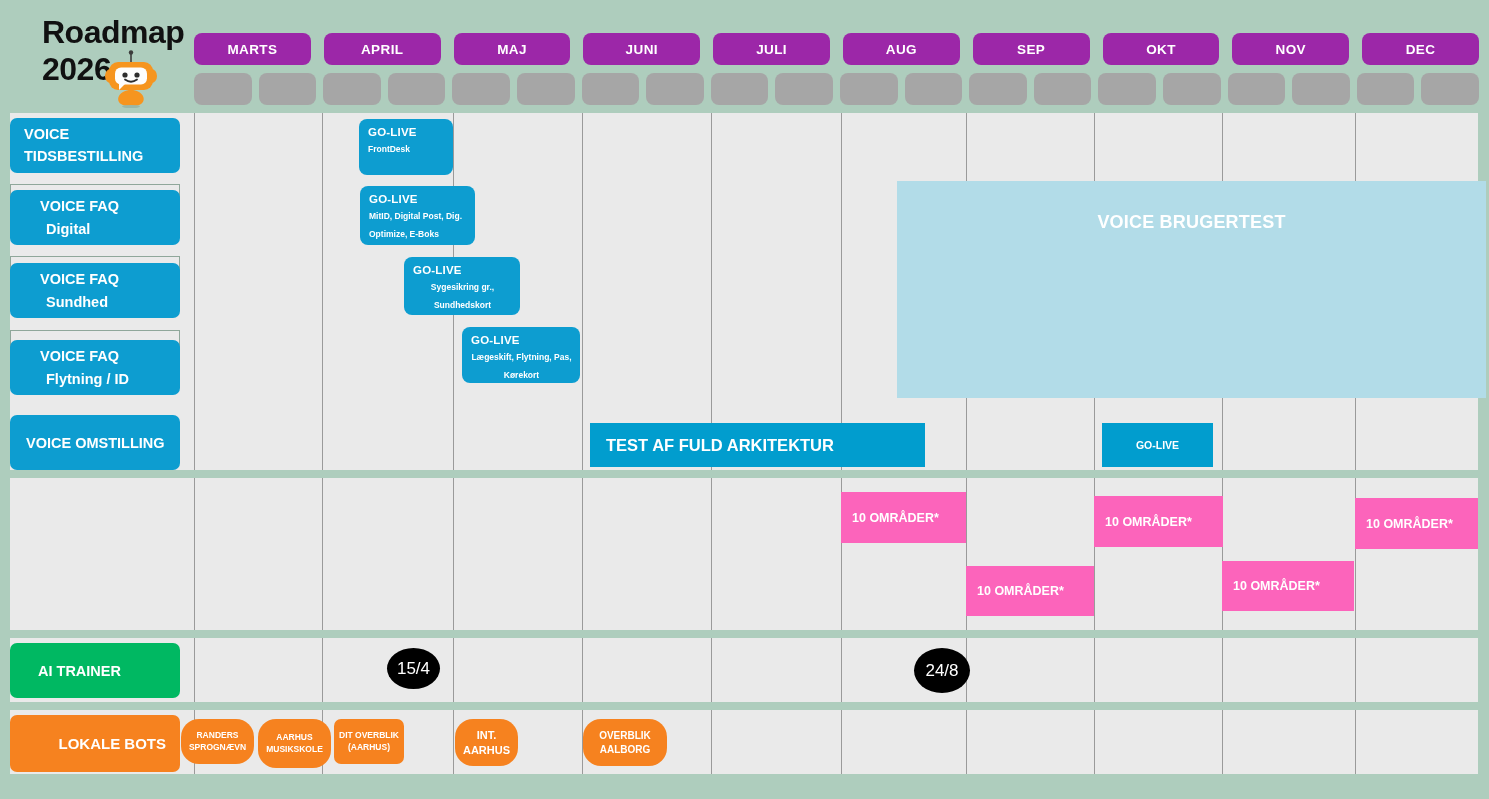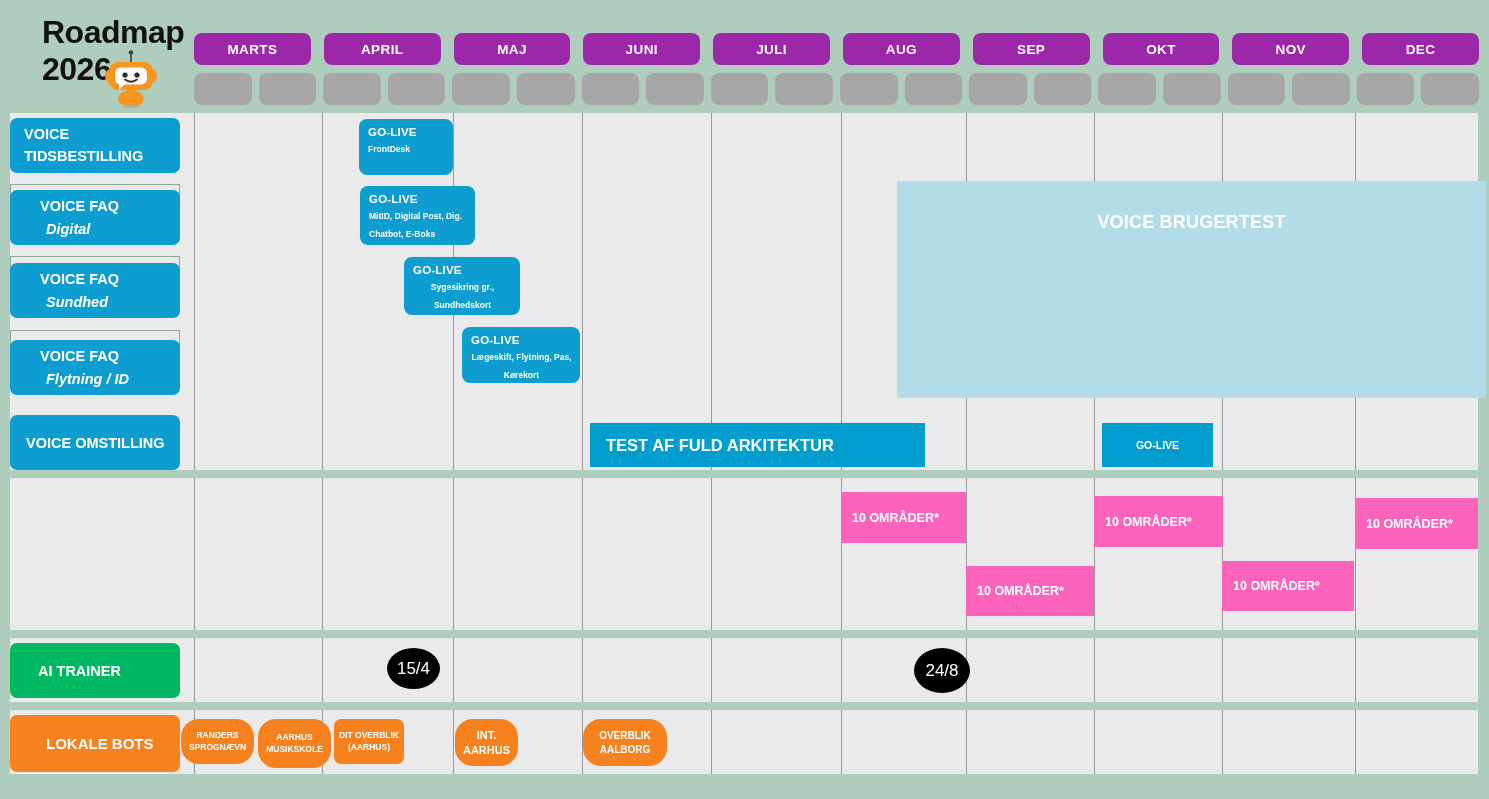--- a/index.html
+++ b/index.html
@@ -57,24 +57,24 @@
   #s-train  { top: 643px; width: 170px; height: 55px; font-size: 14.5px; }
   #s-local  { top: 715px; width: 170px; height: 57px; font-size: 15px; }
 
   #o-faq1 { top: 184px; width: 170px; height: 47px; }
   #o-faq2 { top: 256px; width: 170px; height: 47px; }
   #o-faq3 { top: 330px; width: 170px; height: 47px; }
 
   .side .ln1 { display: block; }
   .side .ln2 { display: block; }
   #s-faq1 .ln1, #s-faq2 .ln1, #s-faq3 .ln1 { padding-left: 16px; }
-  #s-faq1 .ln2, #s-faq2 .ln2, #s-faq3 .ln2 { padding-left: 22px; font-style: italic; }
+  #s-faq1 .ln2, #s-faq2 .ln2, #s-faq3 .ln2 { padding-left: 22px; }
   #s-genai .gap { display: block; height: 12px; }
   #s-train .ln1 { padding-left: 14px; }
-  #s-local .ln1 { padding-left: 22px; }
+  #s-local .ln1 { padding-left: 22px; text-align: right; }
   #s-omst .ln1 { padding-left: 2px; }
 
   
   .golive { position: absolute; background: #0d9dd0; border-radius: 8px;
             color: #fff; padding: 7px 8px 8px 9px; z-index: 4; }
   .golive .hd { font-size: 11.5px; font-weight: bold; letter-spacing: 0.2px; }
   .golive .sub { font-size: 8.5px; font-weight: bold; margin-top: 5px; line-height: 1.55; }
 
   #gl-1 { left: 359px; top: 119px; width: 94px; height: 56px; }
   #gl-2 { left: 360px; top: 186px; width: 115px; height: 59px; }
@@ -236,21 +236,21 @@
     <span class="ln1">LOKALE BOTS</span>
   </div>
 
   <div class="golive" id="gl-1">
     <div class="hd">GO-LIVE</div>
     <div class="sub">FrontDesk</div>
   </div>
   <div class="golive" id="gl-2">
     <div class="hd">GO-LIVE</div>
     <div class="sub">MitID, Digital Post, Dig.</div>
-    <div class="sub">Chatbot, E-Boks</div>
+    <div class="sub">Optimize, E-Boks</div>
   </div>
   <div class="golive" id="gl-3">
     <div class="hd">GO-LIVE</div>
     <div class="sub">Sygesikring gr.,</div>
     <div class="sub">Sundhedskort</div>
   </div>
   <div class="golive" id="gl-4">
     <div class="hd">GO-LIVE</div>
     <div class="sub">Lægeskift, Flytning, Pas,</div>
     <div class="sub">Kørekort</div>

